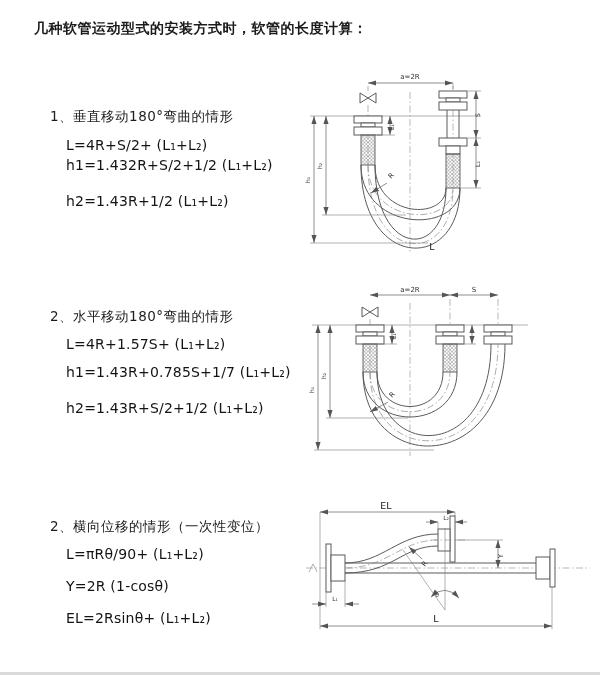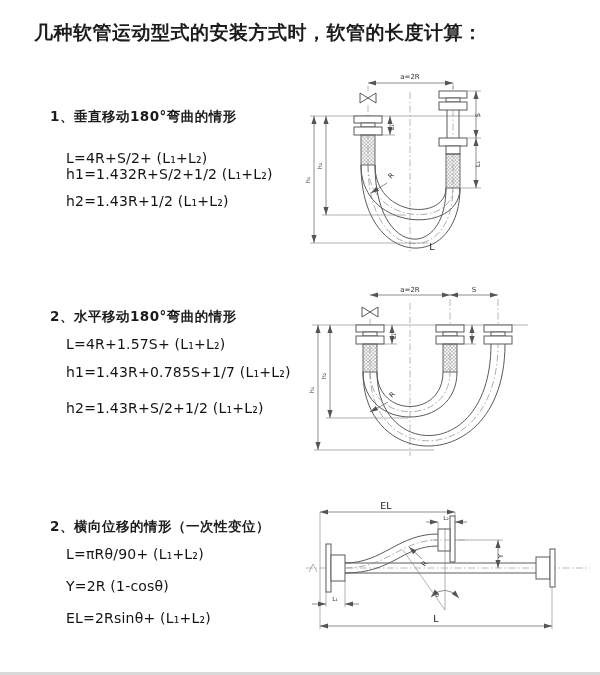--- a/index.html
+++ b/index.html
@@ -4,25 +4,25 @@
 <style>
   html,body{margin:0;padding:0;}
   body{
     width:600px;height:675px;background:#ffffff;
     font-family:"DejaVu Sans","Liberation Sans",sans-serif;
     color:#1f1f1f;overflow:hidden;position:relative;
   }
   .page{position:absolute;inset:0;background:#fff;}
   .title{
     position:absolute;left:34px;top:20px;margin:0;
-    font-size:19px;font-weight:700;letter-spacing:.5px;color:#1c1c1c;
+    font-size:14px;font-weight:700;letter-spacing:.5px;color:#1c1c1c;
   }
   .sec{position:absolute;left:0;top:0;width:310px;}
   .sec-head{
-    position:absolute;left:50px;font-size:13.5px;font-weight:700;
+    position:absolute;left:50px;font-size:13.5px;font-weight:400;
     letter-spacing:.5px;color:#1c1c1c;white-space:nowrap;
   }
   .formula{
     position:absolute;left:66px;font-size:14px;font-weight:400;
     color:#141414;white-space:nowrap;letter-spacing:.2px;
   }
   .dwg{position:absolute;}
   .bottom-edge{position:absolute;left:0;top:672px;width:600px;height:3px;background:#dadada;}
   
   .ol{stroke:#5a5a5a;fill:none;stroke-width:1;}
@@ -37,22 +37,22 @@
 </style>
 </head>
 <body>
 
 <div class="page">
 
   <h1 class="title">几种软管运动型式的安装方式时，软管的长度计算：</h1>
 
   <div class="sec">
     <div class="sec-head" style="top:108px">1、垂直移动180°弯曲的情形</div>
-    <div class="formula" style="top:150px">L=4R+S/2+ (L₁+L₂)</div>
-    <div class="formula" style="top:166px">h1=1.432R+S/2+1/2 (L₁+L₂)</div>
+    <div class="formula" style="top:137px">L=4R+S/2+ (L₁+L₂)</div>
+    <div class="formula" style="top:157px">h1=1.432R+S/2+1/2 (L₁+L₂)</div>
     <div class="formula" style="top:193px">h2=1.43R+1/2 (L₁+L₂)</div>
   </div>
 
   <div class="sec">
     <div class="sec-head" style="top:308px">2、水平移动180°弯曲的情形</div>
     <div class="formula" style="top:336px">L=4R+1.57S+ (L₁+L₂)</div>
     <div class="formula" style="top:364px">h1=1.43R+0.785S+1/7 (L₁+L₂)</div>
     <div class="formula" style="top:400px">h2=1.43R+S/2+1/2 (L₁+L₂)</div>
   </div>
 

